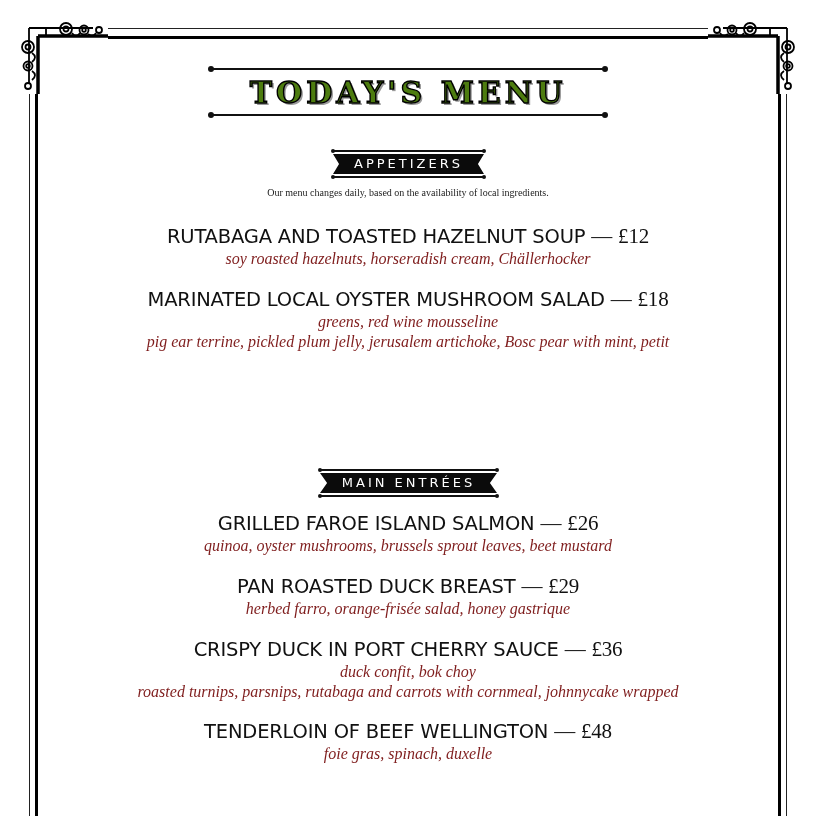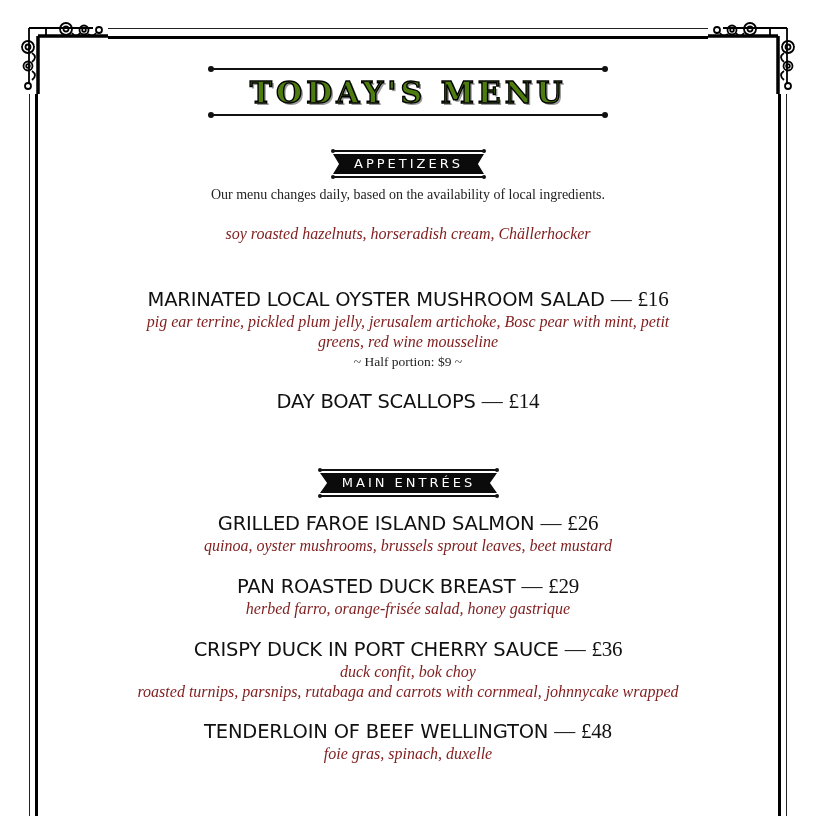--- a/index.html
+++ b/index.html
@@ -21,21 +21,21 @@
   .banner { position:absolute; height:26px;text-decoration:underline; }
   .banner .bline { position:absolute; left:0; right:0; height:2px; background:#111; }
   .banner .bline::before, .banner .bline::after { content:""; position:absolute; top:-1px; width:4px; height:4px; border-radius:50%; background:#111; }
   .banner .bline::before { left:-2px; } .banner .bline::after { right:-2px; }
   .banner .bline.t { top:0; } .banner .bline.b { top:26px; }
   .banner .ribbon { position:absolute; left:0; right:0; top:4px; height:20px; background:#0b0b0b; clip-path:polygon(0 0,100% 0,96% 50%,100% 100%,0 100%,4% 50%); }
   .banner .blabel { position:absolute; left:0; right:0; top:4px; height:20px; line-height:20px; text-align:center; color:#fff; font-family:"DejaVu Sans", sans-serif; font-size:13px; letter-spacing:3px; }
   .banner-appetizers { left:333px; top:150px; width:151px; }
   .banner-mains { left:320px; top:469px; width:177px; }
 
-  .intro { position:absolute; left:0; right:0; top:187px; text-align:center; font-family:"Liberation Serif", serif; font-size:14px; color:#222; }
+  .intro { position:absolute; left:0; right:0; top:187px; text-align:center; font-family:"Liberation Serif", serif; font-size:10px; color:#222; }
 
   .item { position:absolute; left:100px; width:616px; text-align:center; }
   .item-name { font-family:"DejaVu Sans", sans-serif; font-size:19.5px; font-weight:normal; color:#111; line-height:24px; letter-spacing:-0.2px; }
   .item-name .dash, .item-name .price { font-family:"Liberation Serif", serif; font-size:21px; }
   .item-desc { font-family:"Liberation Serif", serif; font-style:italic; font-size:16px; line-height:20px; color:#7f1d1d; }
   .item-note { font-family:"Liberation Serif", serif; font-size:13.5px; line-height:20px; color:#222; }
 </style>
 </head>
 <body>
 
@@ -100,40 +100,39 @@
 <div class="banner banner-appetizers">
   <div class="bline t"></div>
   <div class="ribbon"></div>
   <div class="blabel">APPETIZERS</div>
   <div class="bline b"></div>
 </div>
 
 <div class="intro">Our menu changes daily, based on the availability of local ingredients.</div>
 
 <div class="item" style="top:224px;">
+  <div class="item-name">
+    <span>RUTABAGA AND TOASTED HAZELNUT SOUP</span>
+    <span class="dash">—</span>
+    <span class="price">£12</span>
+  </div>
   <div class="item-desc">soy roasted hazelnuts, horseradish cream, Chällerhocker</div>
 </div>
 
 <div class="item" style="top:287px;">
   <div class="item-name">
     <span>MARINATED LOCAL OYSTER MUSHROOM SALAD</span>
     <span class="dash">—</span>
-    <span class="price">£16</span>
+    <span class="price">£18</span>
   </div>
+  <div class="item-desc">greens, red wine mousseline</div>
   <div class="item-desc">pig ear terrine, pickled plum jelly, jerusalem artichoke, Bosc pear with mint, petit</div>
-  <div class="item-desc">greens, red wine mousseline</div>
-  <div class="item-note">~ Half portion: $9 ~</div>
 </div>
 
 <div class="item" style="top:389px;">
-  <div class="item-name">
-    <span>DAY BOAT SCALLOPS</span>
-    <span class="dash">—</span>
-    <span class="price">£14</span>
-  </div>
 </div>
 
 <div class="banner banner-mains">
   <div class="bline t"></div>
   <div class="ribbon"></div>
   <div class="blabel">MAIN ENTRÉES</div>
   <div class="bline b"></div>
 </div>
 
 <div class="item" style="top:511px;">

